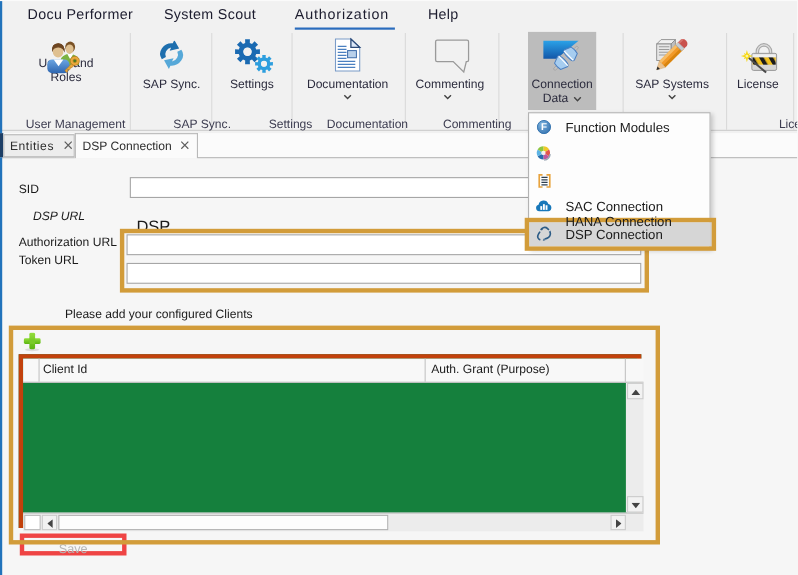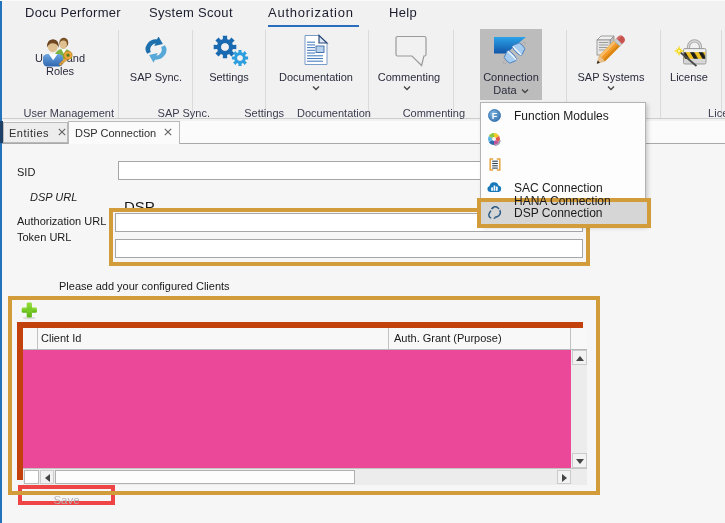--- a/index.html
+++ b/index.html
@@ -231,21 +231,21 @@
           <stop offset="0" stop-color="#93dd3c"></stop>
           <stop offset="1" stop-color="#5cb512"></stop>
         </linearGradient>
       </defs>
   <ellipse cx="8.2" cy="16" rx="6.5" ry="1.3" fill="#dcdcdc"></ellipse>
   <rect x="5.7" y="0.5" width="5.2" height="15" rx="1.3" fill="url(#plusg)"></rect>
   <rect x="0.7" y="5.5" width="15.2" height="5.2" rx="1.3" fill="url(#plusg)"></rect>
   <rect x="5.7" y="5.5" width="5.2" height="5.2" fill="#79cb28"></rect>
 </svg>
 
-<div class="abs" style="left:17px;top:322px;width:566px;height:158px;background:#ec4899;border:6px solid #c2410c;box-sizing:border-box;">
+<div class="abs" style="left:17px;top:322px;width:566px;height:158px;background:#15803d;border:4px solid #c2410c;box-sizing:border-box;">
 
   <div class="abs" style="left:0px;top:0px;width:564px;height:21px;background:#f8f8f8;border-bottom:1px solid #b8b8b8;"></div>
   <div class="abs" style="left:14px;top:0px;width:1px;height:21px;background:#c3c3c3;"></div>
   <div class="abs" style="left:365px;top:0px;width:1px;height:21px;background:#c3c3c3;"></div>
   <div class="abs" style="left:547px;top:0px;width:1px;height:21px;background:#c3c3c3;"></div>
   <div class="abs" style="left:18px;top:4px;font-size:11px;color:#1a1a1a;">Client Id</div>
   <div class="abs" style="left:371px;top:4px;font-size:11px;color:#1a1a1a;">Auth. Grant (Purpose)</div>
 
   <div class="abs" style="left:548px;top:22px;width:16px;height:118px;background:#ececec;"></div>
   <div class="abs" style="left:549px;top:22px;width:15px;height:15px;background:#f2f2f2;border:1px solid #cbcbcb;box-sizing:border-box;"></div>

